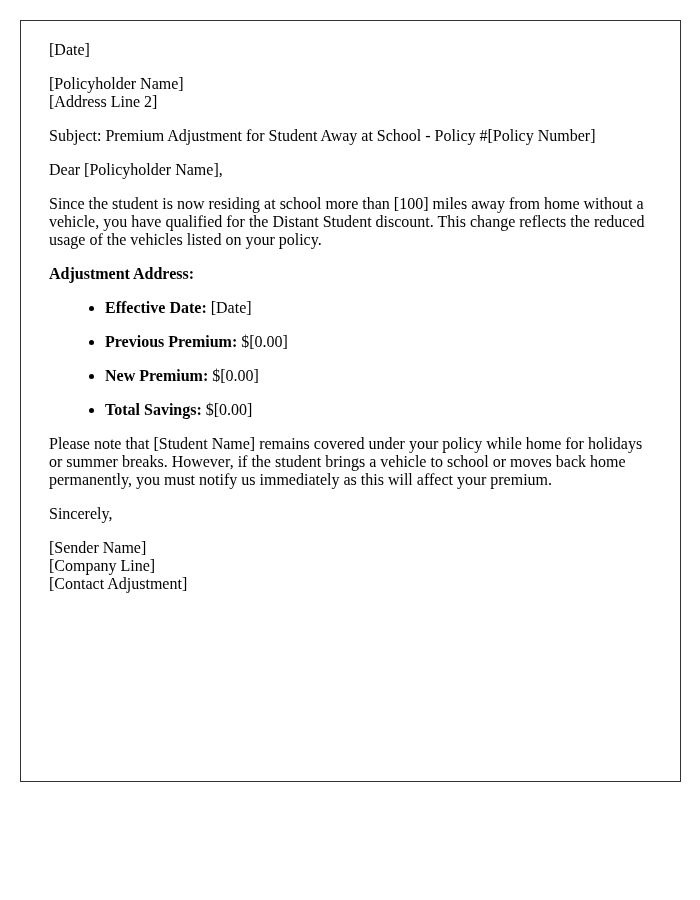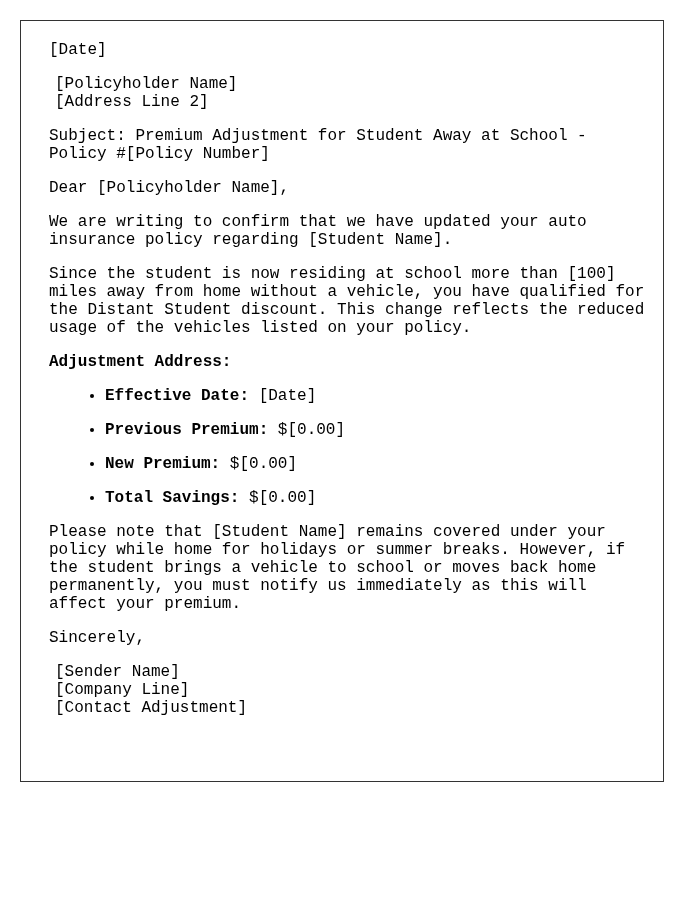--- a/index.html
+++ b/index.html
@@ -2,47 +2,46 @@
 <html><head>
   <meta charset="utf-8">
   <style>
     html, body { margin: 0; padding: 0; background: #ffffff; }
     body { width: 700px; height: 900px; position: relative; }
     .letter {
       position: absolute;
       left: 20px; top: 20px;
       width: 599px; height: 720px;
       border: 1px solid #333333;
-      padding: 20px 15px 20px 28px;
-      font-family: Liberation Mono, monospace;
+      padding: 20px 32px 20px 28px;
+      font-family: Liberation Serif, serif;
       font-size: 16px;
       line-height: 18px;
       color: #000000;
     }
     .letter p { margin: 0 0 16px 0; }
-    .block { margin: 0 0 16px 6px; }
+    .block { margin: 0 0 16px 0; }
     .block div { margin: 0; }
     ul.details { margin: 0 0 16px 0; padding-left: 40px; }
     ul.details li { margin: 16px; }
     b { font-weight: bold; }
   </style>
 </head>
 <body>
 
 <div class="letter">
   <p>[Date]</p>
 
   <div class="block">
     <div>[Policyholder Name]</div>
     <div>[Address Line 2]</div>
   </div>
 
   <p>Subject: Premium Adjustment for Student Away at School - Policy #[Policy Number]</p>
   <p>Dear [Policyholder Name],</p>
-  <p>We are writing to confirm that we have updated your auto insurance policy regarding [Student Name].</p>
   <p>Since the student is now residing at school more than [100] miles away from home without a vehicle, you have qualified for the Distant Student discount. This change reflects the reduced usage of the vehicles listed on your policy.</p>
 
   <p><b>Adjustment Address:</b></p>
 
   <ul class="details">
     <li><b>Effective Date:</b><span> [Date]</span></li>
     <li><b>Previous Premium:</b><span> $[0.00]</span></li>
     <li><b>New Premium:</b><span> $[0.00]</span></li>
     <li><b>Total Savings:</b><span> $[0.00]</span></li>
   </ul>

